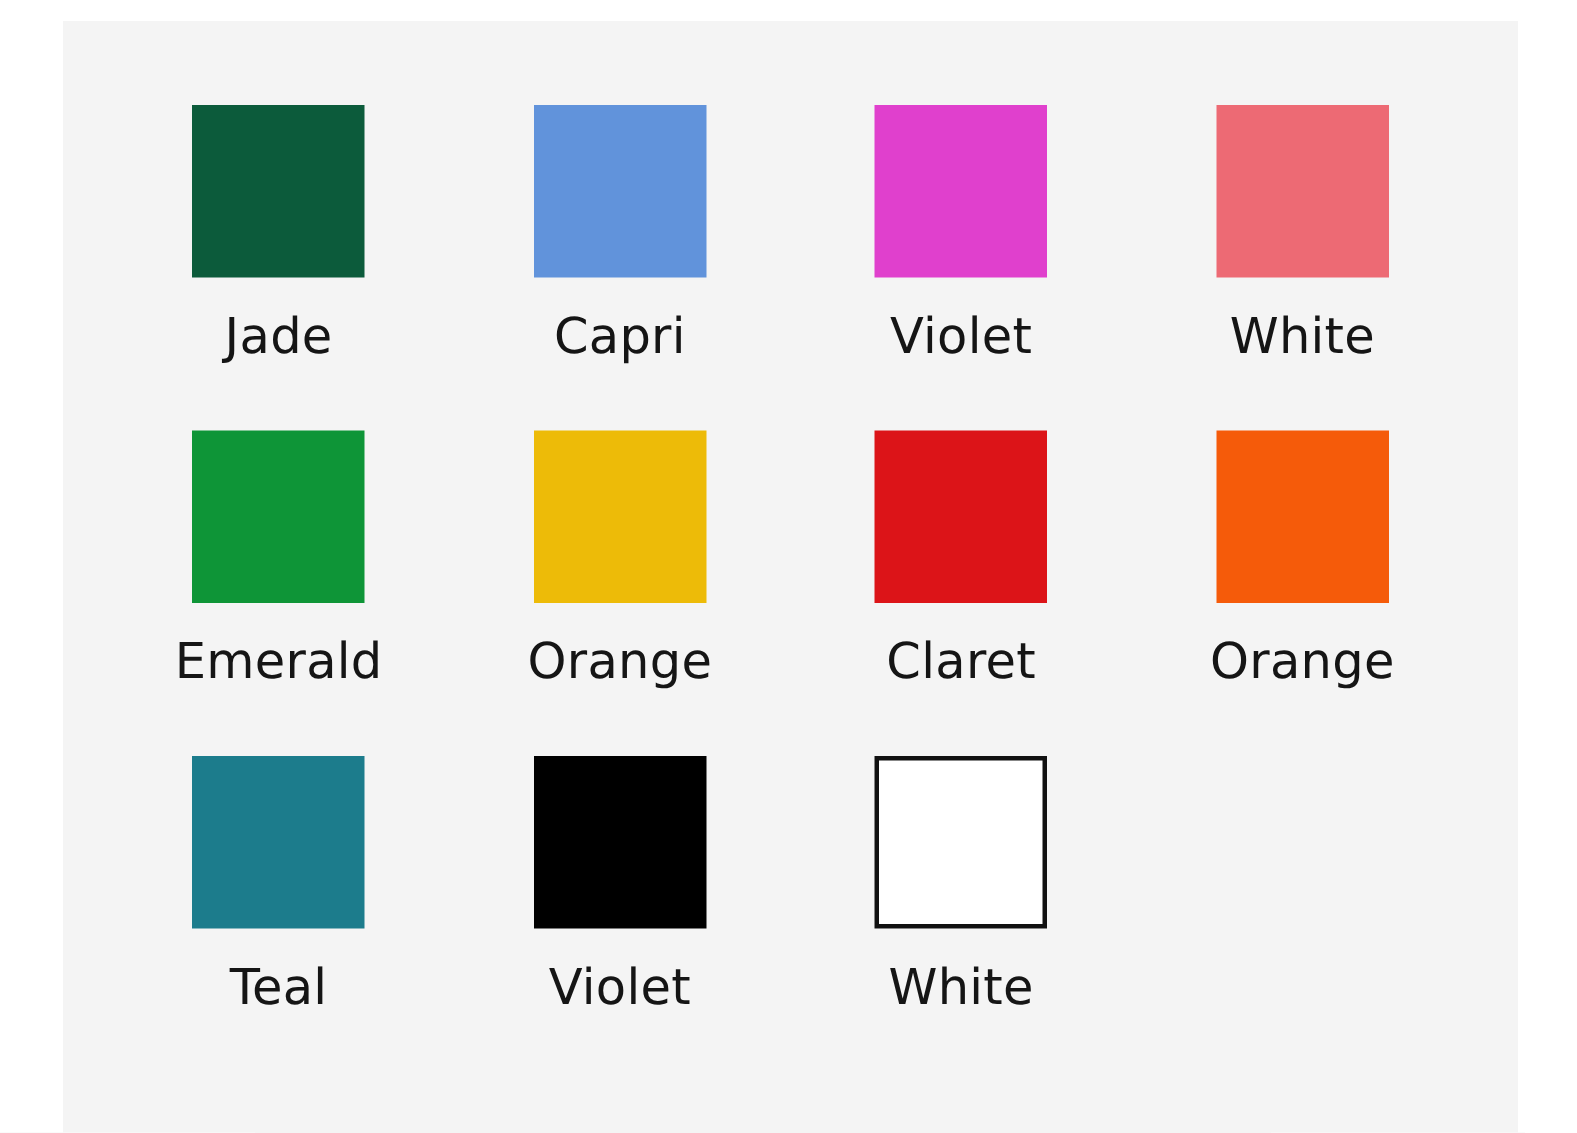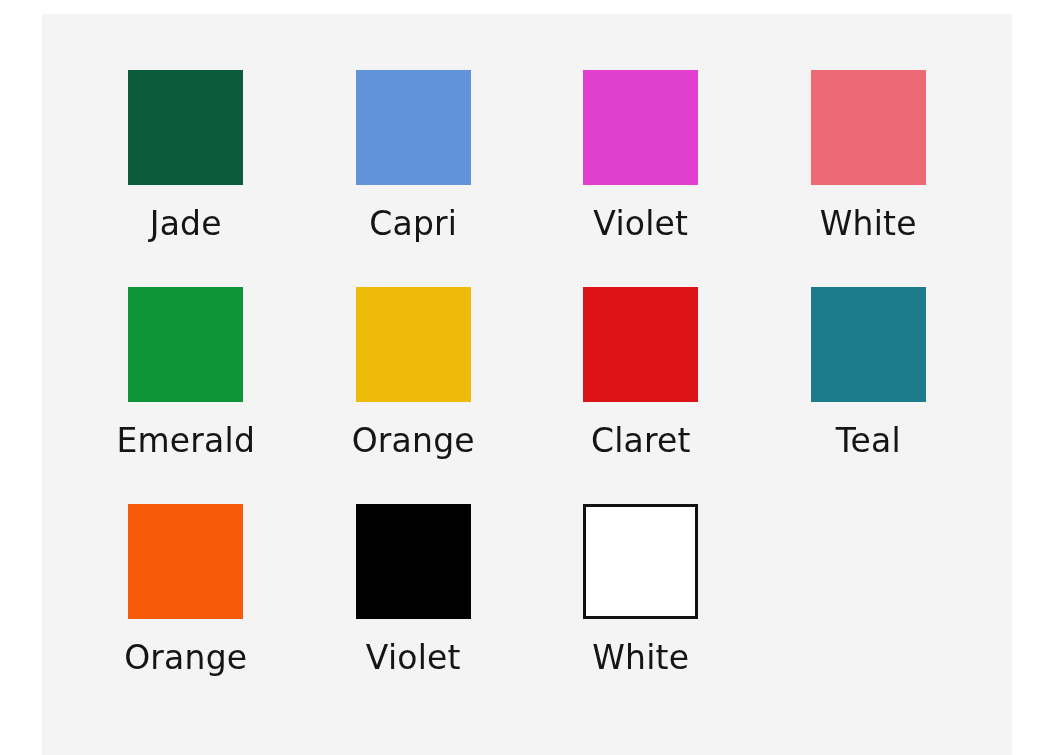--- a/index.html
+++ b/index.html
@@ -96,26 +96,26 @@
       </div>
       <div class="swatch-cell">
         <div class="swatch-chip" style="background-color: rgb(237, 187, 8);"></div>
         <div class="swatch-label">Orange</div>
       </div>
       <div class="swatch-cell">
         <div class="swatch-chip" style="background-color: rgb(220, 20, 24);"></div>
         <div class="swatch-label">Claret</div>
       </div>
       <div class="swatch-cell">
+        <div class="swatch-chip" style="background-color: rgb(245, 91, 10);"></div>
+        <div class="swatch-label">Orange</div>
+      </div>
+      <div class="swatch-cell">
         <div class="swatch-chip" style="background-color: rgb(28, 124, 140);"></div>
         <div class="swatch-label">Teal</div>
-      </div>
-      <div class="swatch-cell">
-        <div class="swatch-chip" style="background-color: rgb(245, 91, 10);"></div>
-        <div class="swatch-label">Orange</div>
       </div>
       <div class="swatch-cell">
         <div class="swatch-chip" style="background-color: rgb(0, 0, 0);"></div>
         <div class="swatch-label">Violet</div>
       </div>
       <div class="swatch-cell">
         <div class="swatch-chip outlined" style="background-color: rgb(255, 255, 255);"></div>
         <div class="swatch-label">White</div>
       </div>
     </div>

